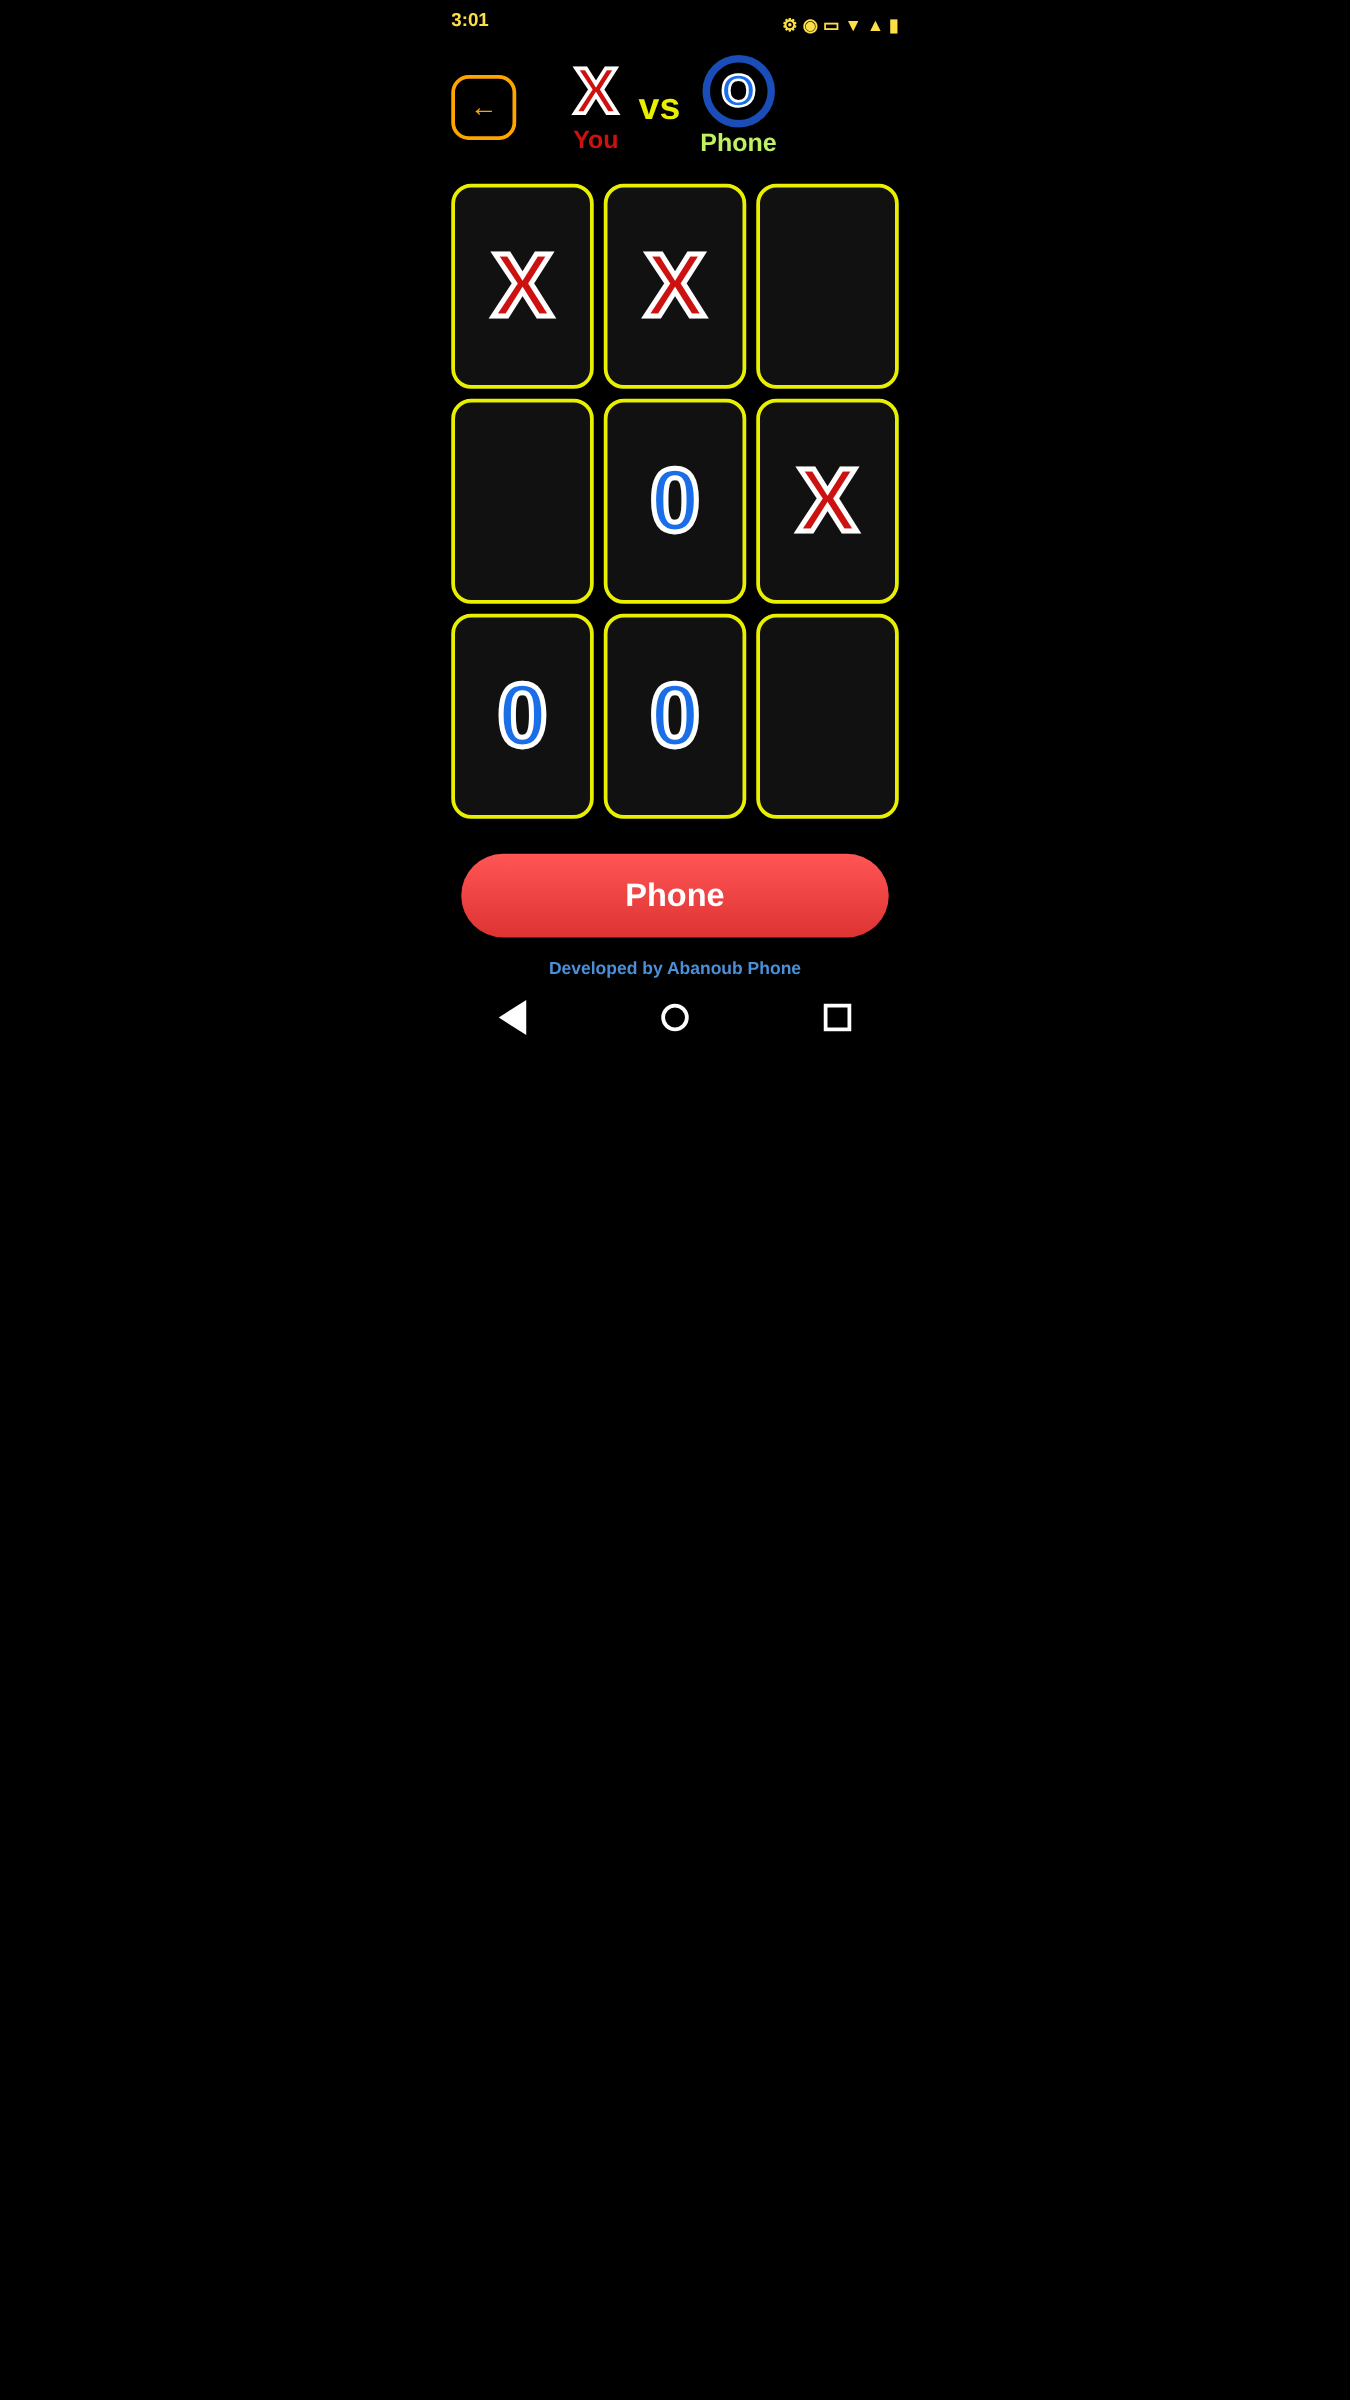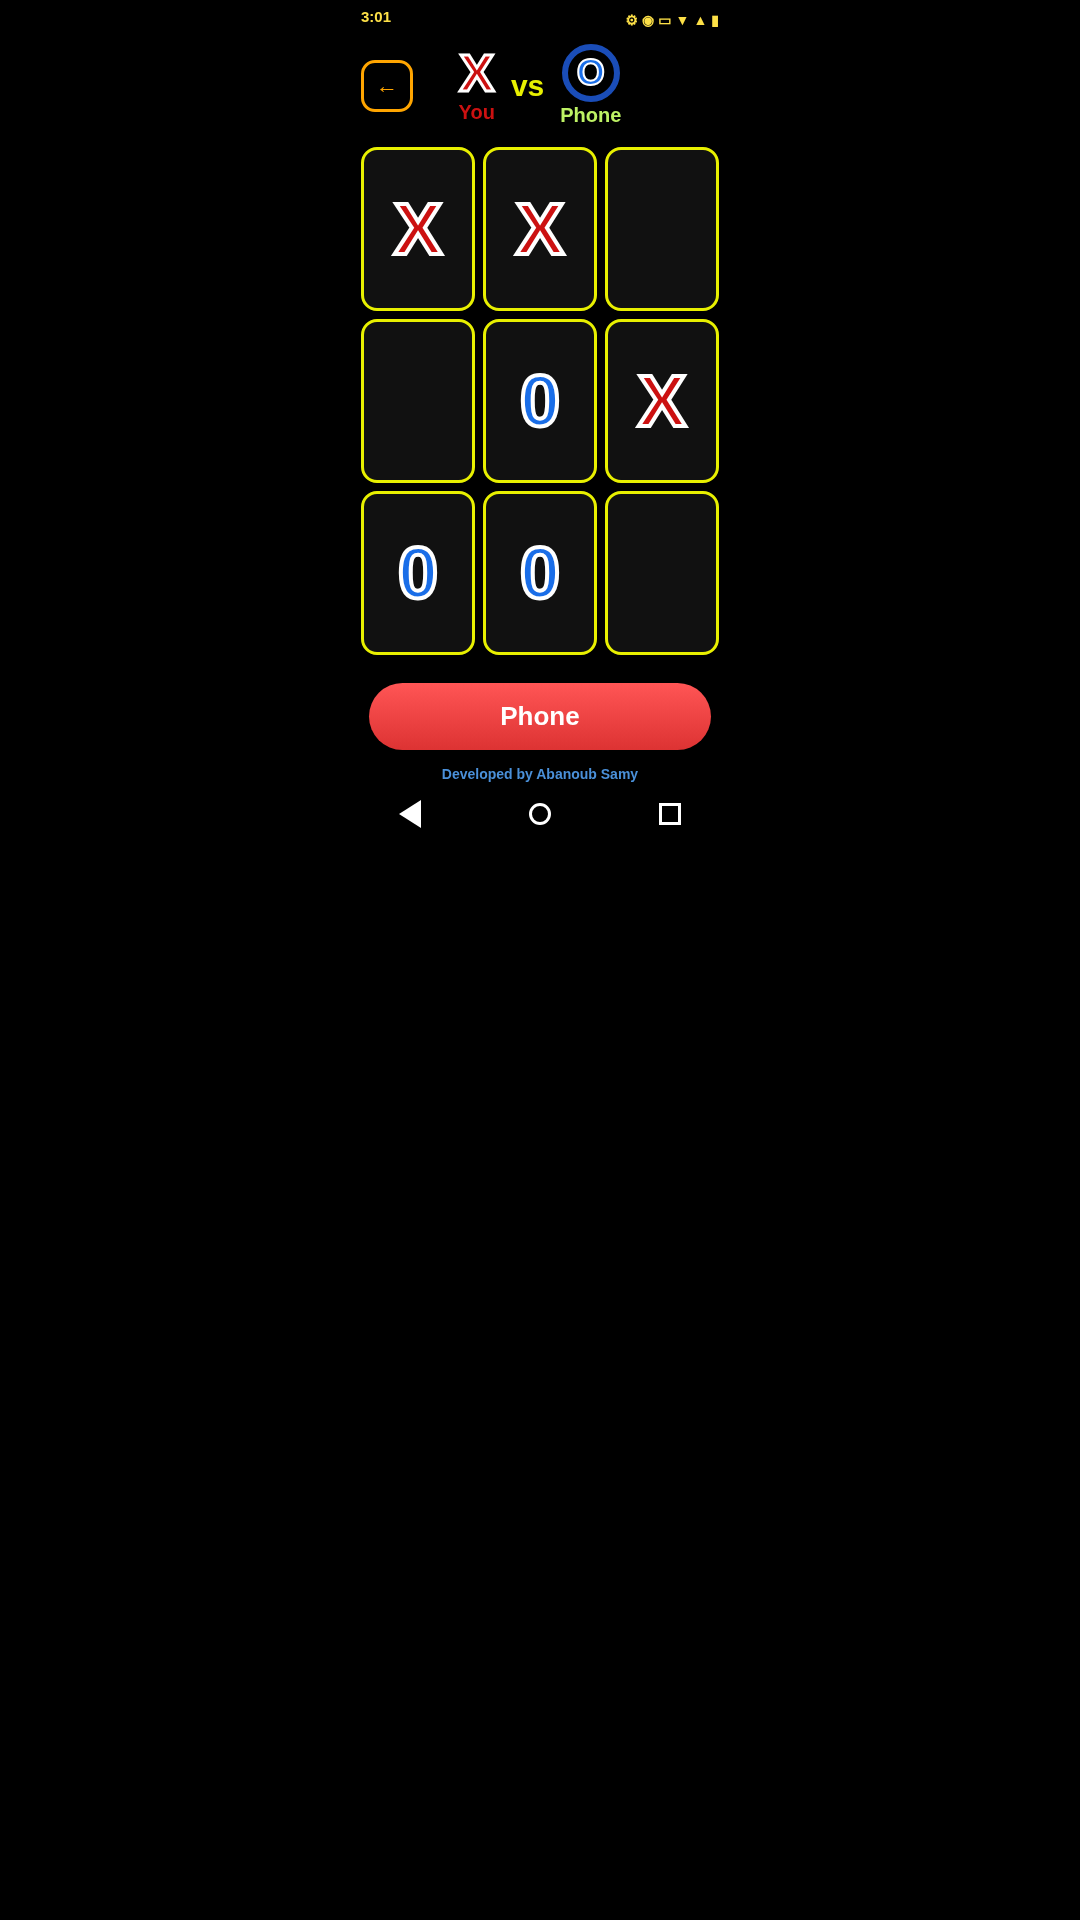--- a/index.html
+++ b/index.html
@@ -296,21 +296,21 @@
   </div>
   <div class="cell">
     <span></span>
   </div>
 </div>
 
 <div class="reset-section">
   <button class="reset-button">Phone</button>
 </div>
 
-<div class="developer-text">Developed by Abanoub Samy</div>
+<div class="developer-text">Developed by Abanoub Phone</div>
 
 <div class="nav-bar">
   <div class="nav-btn">
     <div class="nav-triangle"></div>
   </div>
   <div class="nav-btn">
     <div class="nav-circle"></div>
   </div>
   <div class="nav-btn">
     <div class="nav-square"></div>

